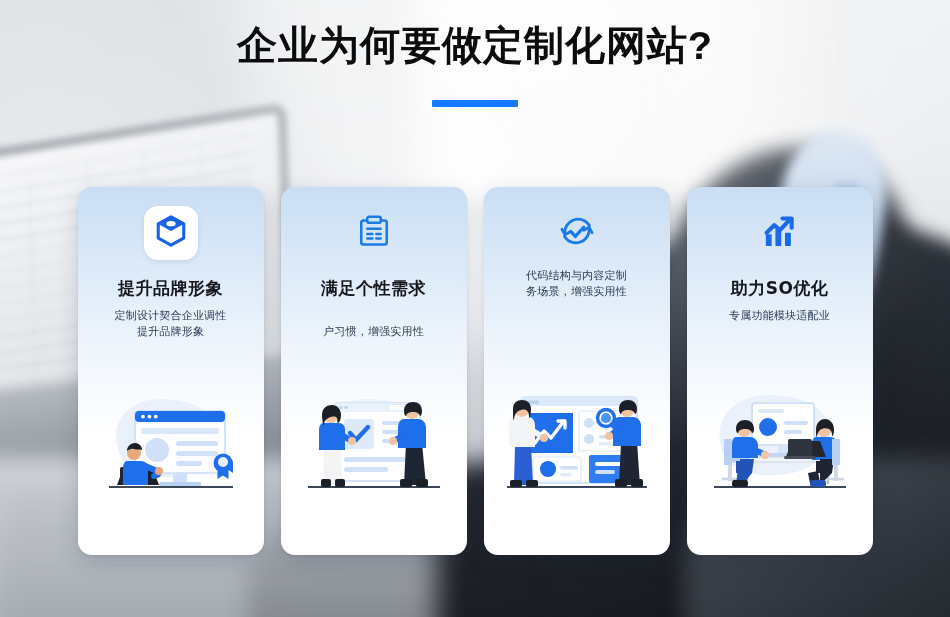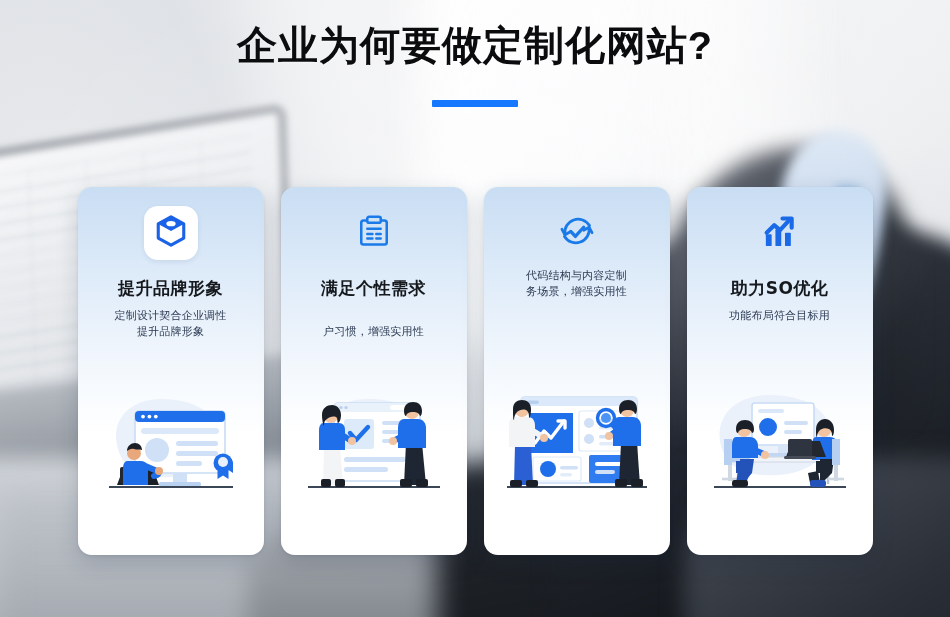--- a/index.html
+++ b/index.html
@@ -414,21 +414,21 @@
             <path d="M8 26l9-9 7 6 12-13" stroke="#1a6ae8" stroke-width="5" stroke-linecap="round" stroke-linejoin="round" fill="none"></path>
             <path d="M27 9h11v11" stroke="#1a6ae8" stroke-width="5" stroke-linecap="round" stroke-linejoin="round" fill="none"></path>
             <rect x="7" y="28" width="7" height="14" rx="1" fill="#1a6ae8"></rect>
             <rect x="18.5" y="22" width="7" height="20" rx="1" fill="#1a6ae8"></rect>
             <rect x="30" y="26" width="7" height="16" rx="1" fill="#1a6ae8"></rect>
           </svg>
         </span>
       </div>
       <div class="card-title">助力SO优化</div>
       <div class="card-desc">
-        <span>功能布局符合目标用</span><br>
+        <span>专属功能模块适配业</span><br>
       </div>
       <div class="illus">
         <svg viewBox="0 0 168 130">
           <path d="M24 58c-4-26 16-46 50-46s58 14 60 36-18 42-52 44-54-8-58-34z" fill="#eaf1fb"></path>
           <rect x="56" y="20" width="62" height="42" rx="3" fill="#ffffff" stroke="#c9dcf5" stroke-width="1.6"></rect>
           <rect x="62" y="26" width="26" height="4" rx="2" fill="#dbe8f9"></rect>
           <circle cx="72" cy="44" r="9" fill="#1f6feb"></circle>
           <rect x="88" y="38" width="24" height="4" rx="2" fill="#cfe0f7"></rect>
           <rect x="88" y="47" width="18" height="4" rx="2" fill="#cfe0f7"></rect>
           <rect x="82" y="62" width="10" height="8" fill="#d7e5f7"></rect>

